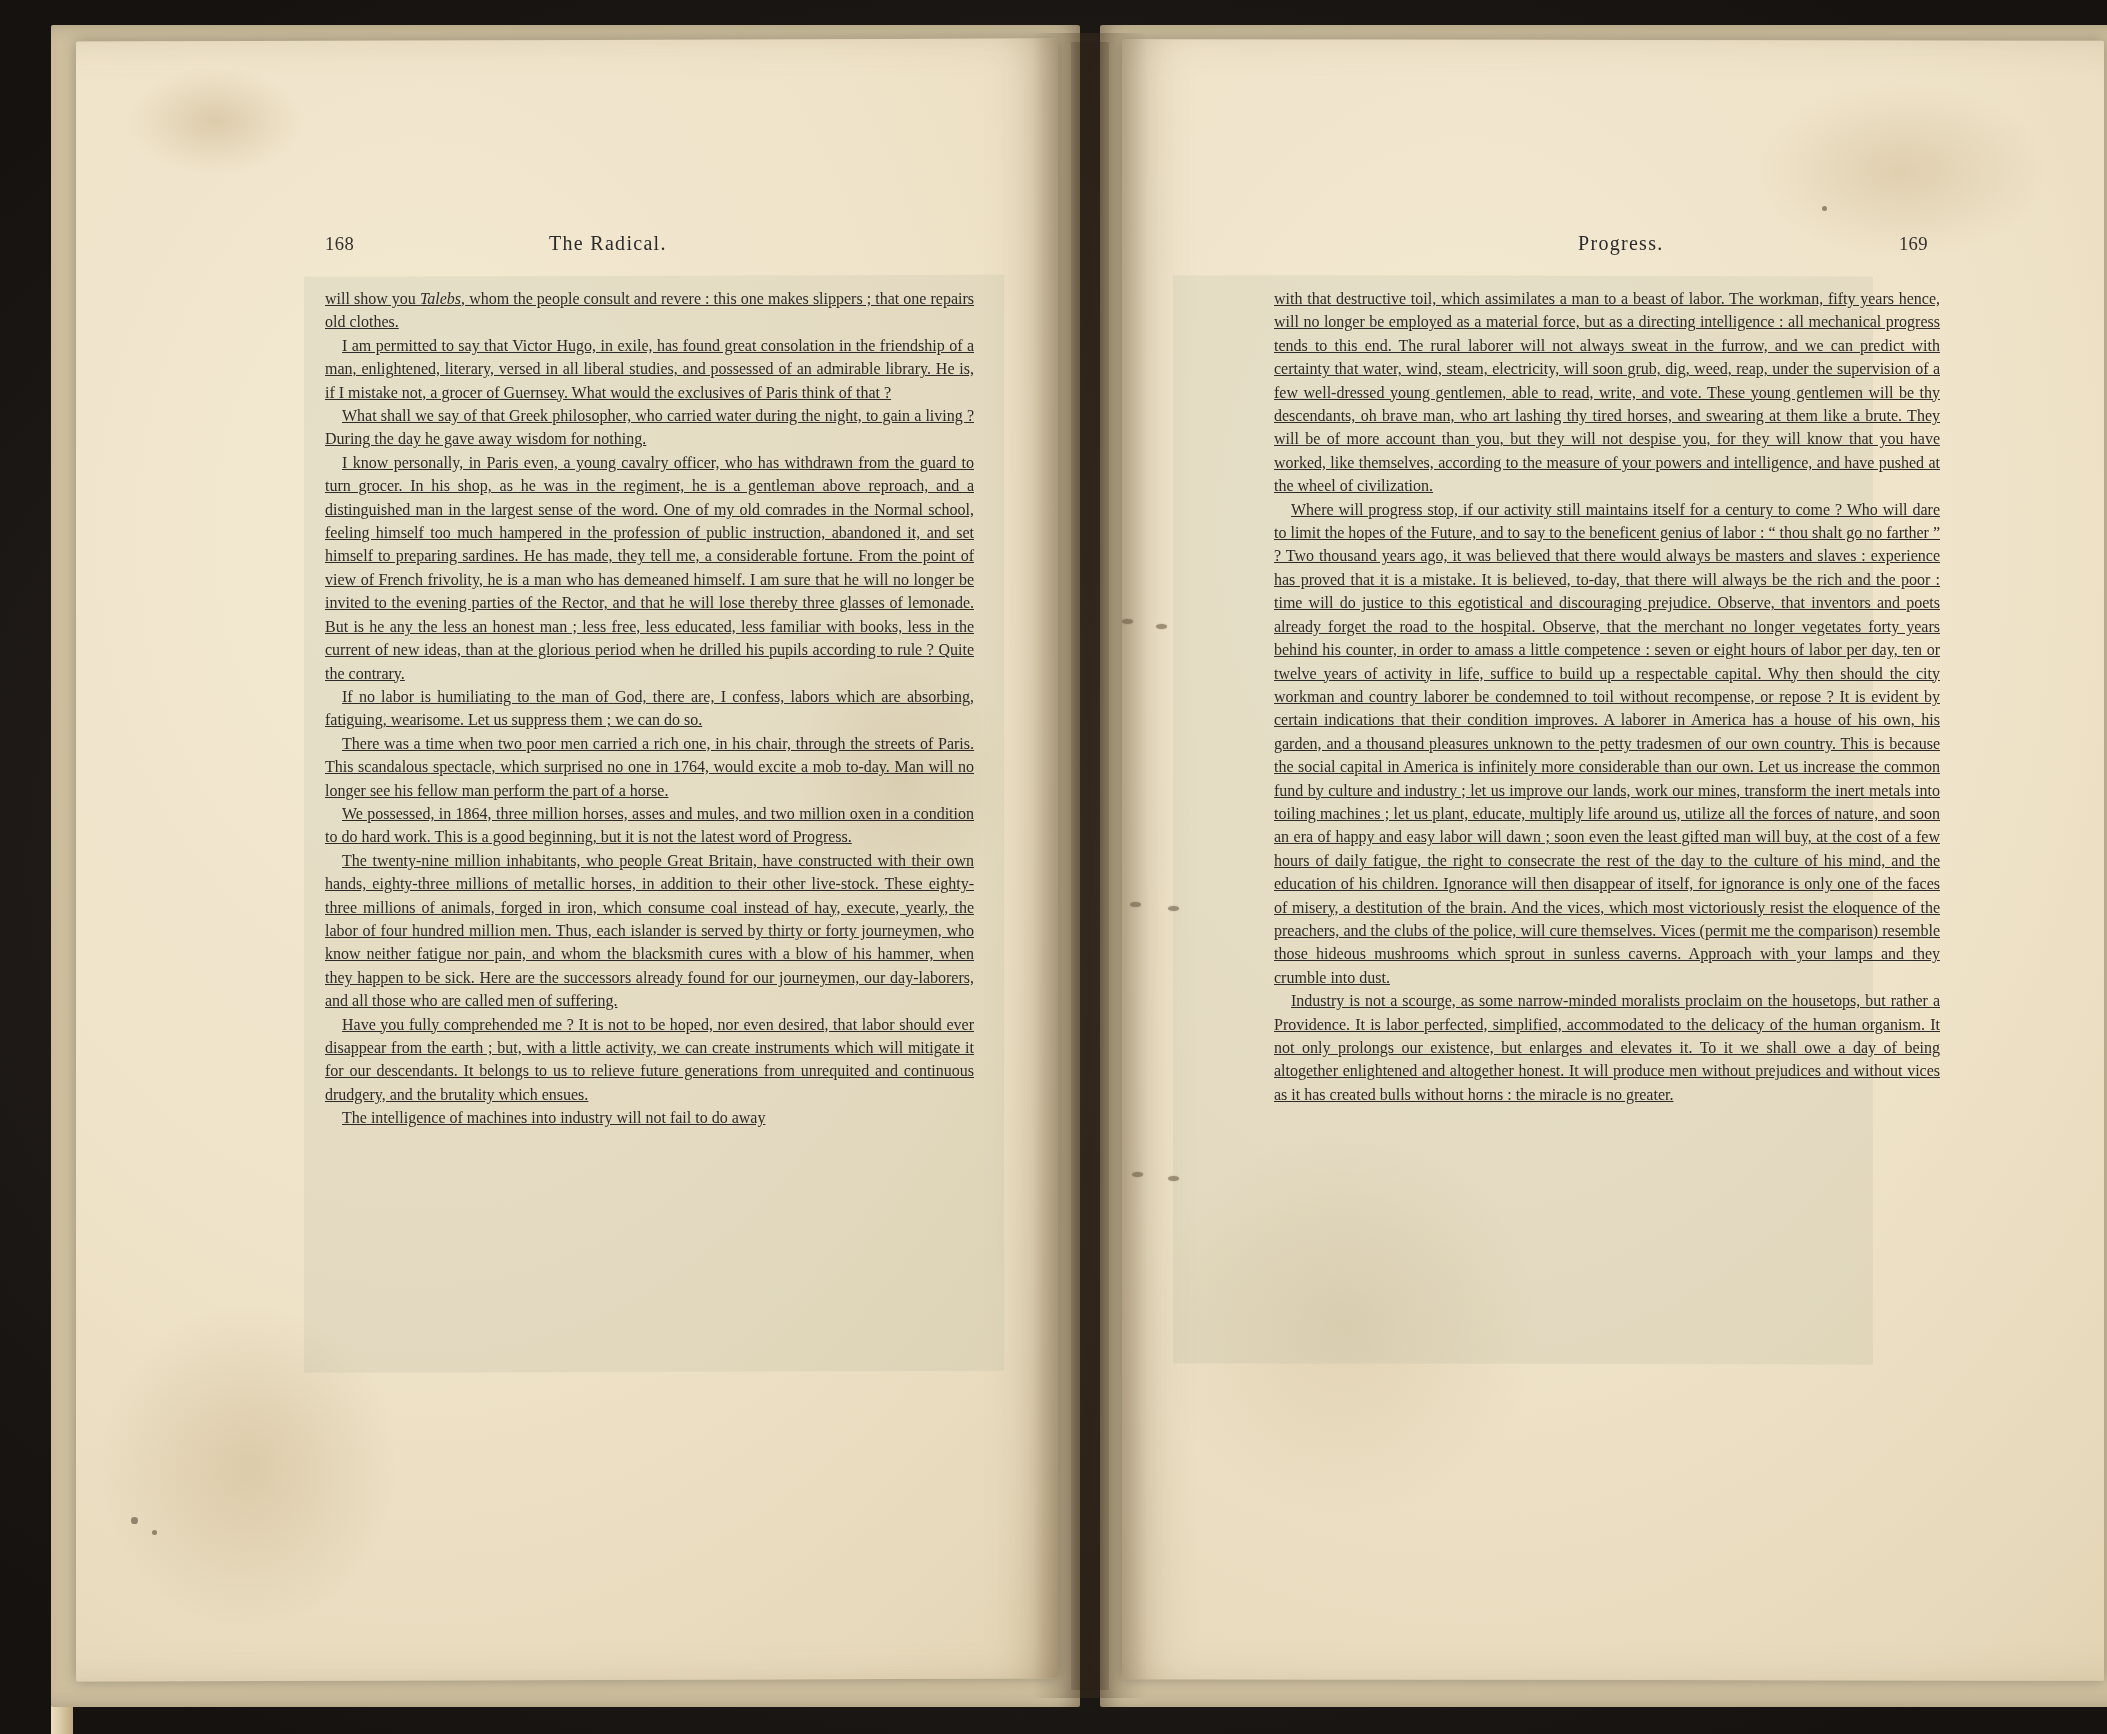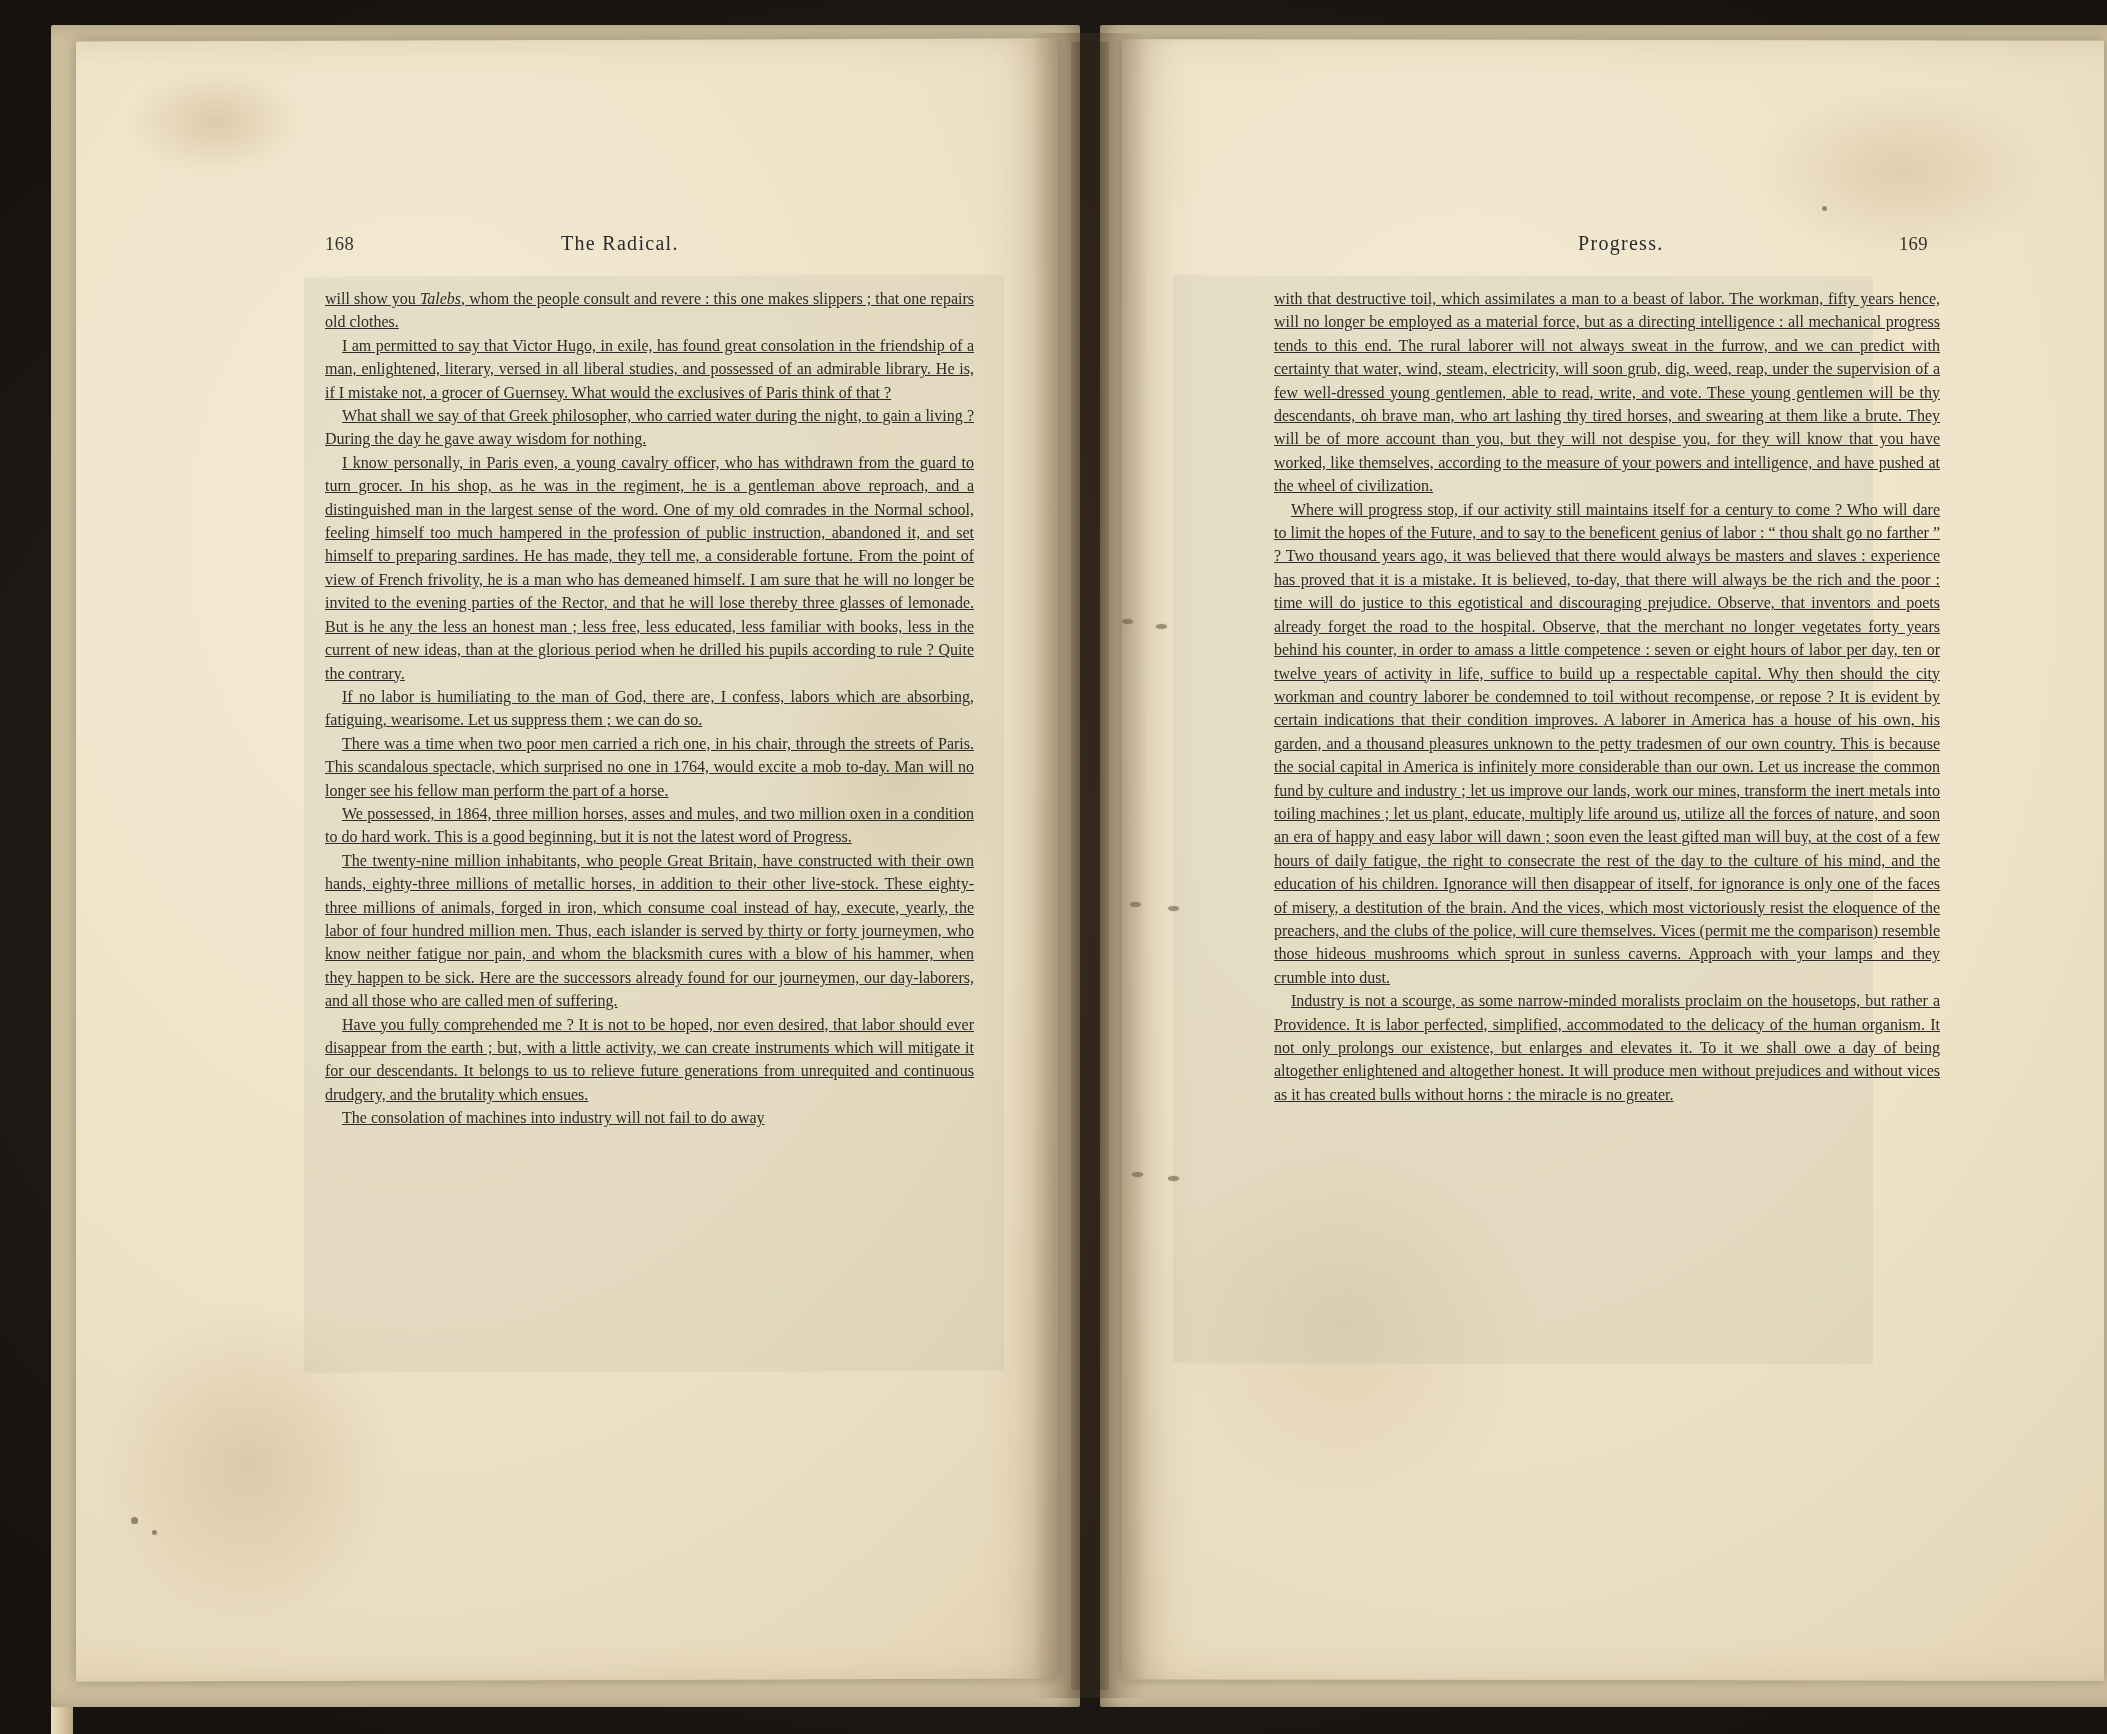--- a/index.html
+++ b/index.html
@@ -243,34 +243,34 @@
     <div class="pinhole" style="left:1081px;top:1147px;"></div>
     <div class="pinhole" style="left:1117px;top:1151px;"></div>
     <div class="speck" style="left:1771px;top:181px;width:5px;height:5px;"></div>
     <div class="speck" style="left:80px;top:1492px;width:6.7px;height:6.7px;"></div>
     <div class="speck" style="left:101px;top:1505px;width:5px;height:5px;"></div>
 
     <div id="left-content" class="page-content">
 
       <div style="position:relative;height:51px;">
         <span class="folio" style="left:0;">168</span>
-        <span class="head-title" style="left:236px;">The Radical.</span>
+        <span class="head-title" style="left:224px;">The Radical.</span>
       </div>
 
       <div class="body-col">
         <p class="noindent">will show you <em>Talebs</em>, whom the people consult and revere : this one makes slippers ; that one repairs old clothes.</p>
         <p>I am permitted to say that Victor Hugo, in exile, has found great consolation in the friendship of a man, enlightened, literary, versed in all liberal studies, and possessed of an admirable library.   He is, if I mistake not, a grocer of Guernsey.   What would the exclusives of Paris think of that ?</p>
         <p>What shall we say of that Greek philosopher, who carried water during the night, to gain a living ?   During the day he gave away wisdom for nothing.</p>
         <p>I know personally, in Paris even, a young cavalry officer, who has withdrawn from the guard to turn grocer.   In his shop, as he was in the regiment, he is a gentleman above reproach, and a distinguished man in the largest sense of the word.   One of my old comrades in the Normal school, feeling himself too much hampered in the profession of public instruction, abandoned it, and set himself to preparing sardines.   He has made, they tell me, a considerable fortune.   From the point of view of French frivolity, he is a man who has demeaned himself.   I am sure that he will no longer be invited to the evening parties of the Rector, and that he will lose thereby three glasses of lemonade.   But is he any the less an honest man ; less free, less educated, less familiar with books, less in the current of new ideas, than at the glorious period when he drilled his pupils according to rule ? Quite the contrary.</p>
         <p>If no labor is humiliating to the man of God, there are, I confess, labors which are absorbing, fatiguing, wearisome.   Let us suppress them ; we can do so.</p>
         <p>There was a time when two poor men carried a rich one, in his chair, through the streets of Paris.   This scandalous spectacle, which surprised no one in 1764, would excite a mob to-day.   Man will no longer see his fellow man perform the part of a horse.</p>
         <p>We possessed, in 1864, three million horses, asses and mules, and two million oxen in a condition to do hard work.   This is a good beginning, but it is not the latest word of Progress.</p>
         <p>The twenty-nine million inhabitants, who people Great Britain, have constructed with their own hands, eighty-three millions of metallic horses, in addition to their other live-stock.   These eighty-three millions of animals, forged in iron, which consume coal instead of hay, execute, yearly, the labor of four hundred million men.   Thus, each islander is served by thirty or forty journeymen, who know neither fatigue nor pain, and whom the blacksmith cures with a blow of his hammer, when they happen to be sick. Here are the successors already found for our journeymen, our day-laborers, and all those who are called men of suffering.</p>
         <p>Have you fully comprehended me ?   It is not to be hoped, nor even desired, that labor should ever disappear from the earth ; but, with a little activity, we can create instruments which will mitigate it for our descendants.  It belongs to us to relieve future generations from unrequited and continuous drudgery, and the brutality which ensues.</p>
-        <p>The consolation of machines into industry will not fail to do away</p>
+        <p>The intelligence of machines into industry will not fail to do away</p>
       </div>
     </div>
 
     <div id="right-content" class="page-content">
 
       <div style="position:relative;height:51px;">
         <span class="head-title" style="left:304px;">Progress.</span>
         <span class="folio" style="right:12px;">169</span>
       </div>
 

